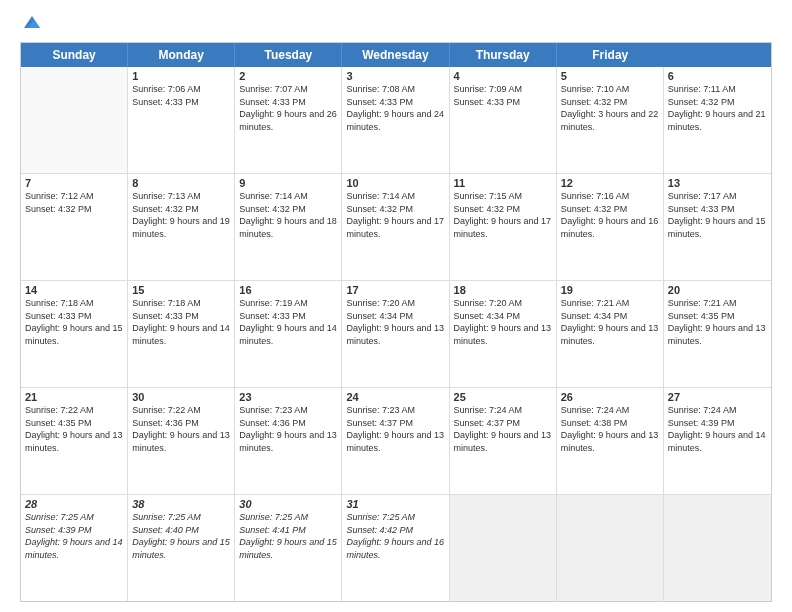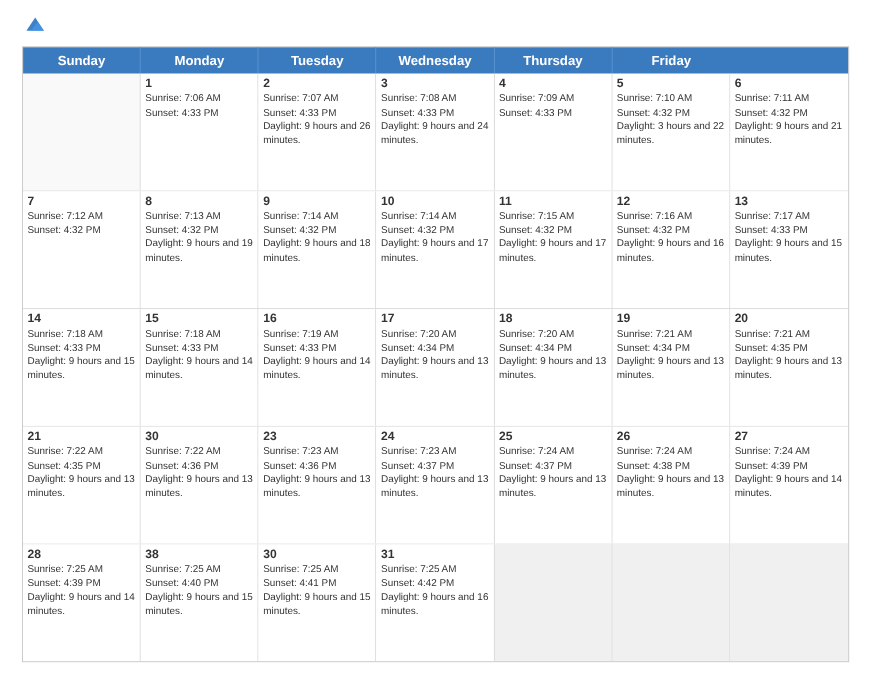--- a/index.html
+++ b/index.html
@@ -83,21 +83,21 @@
       flex: 1;
       display: flex;
       flex-direction: column;
     }
     .cal-row {
       display: grid;
       grid-template-columns: repeat(7, 1fr);
       flex: 1;
       border-bottom: 1px solid #ddd;
     }
-    .cal-row:last-child { border-bottom: none; }
+    .cal-row:last-child { border-bottom: none; font-style: italic; }
     .cal-cell {
       border-right: 1px solid #ddd;
       padding: 3px 4px;
       font-size: 9.5px;
       color: #333;
       background: #fff;
       vertical-align: top;
     }
     .cal-cell:last-child { border-right: none; }
     .cal-cell.empty { background: #f9f9f9; }

